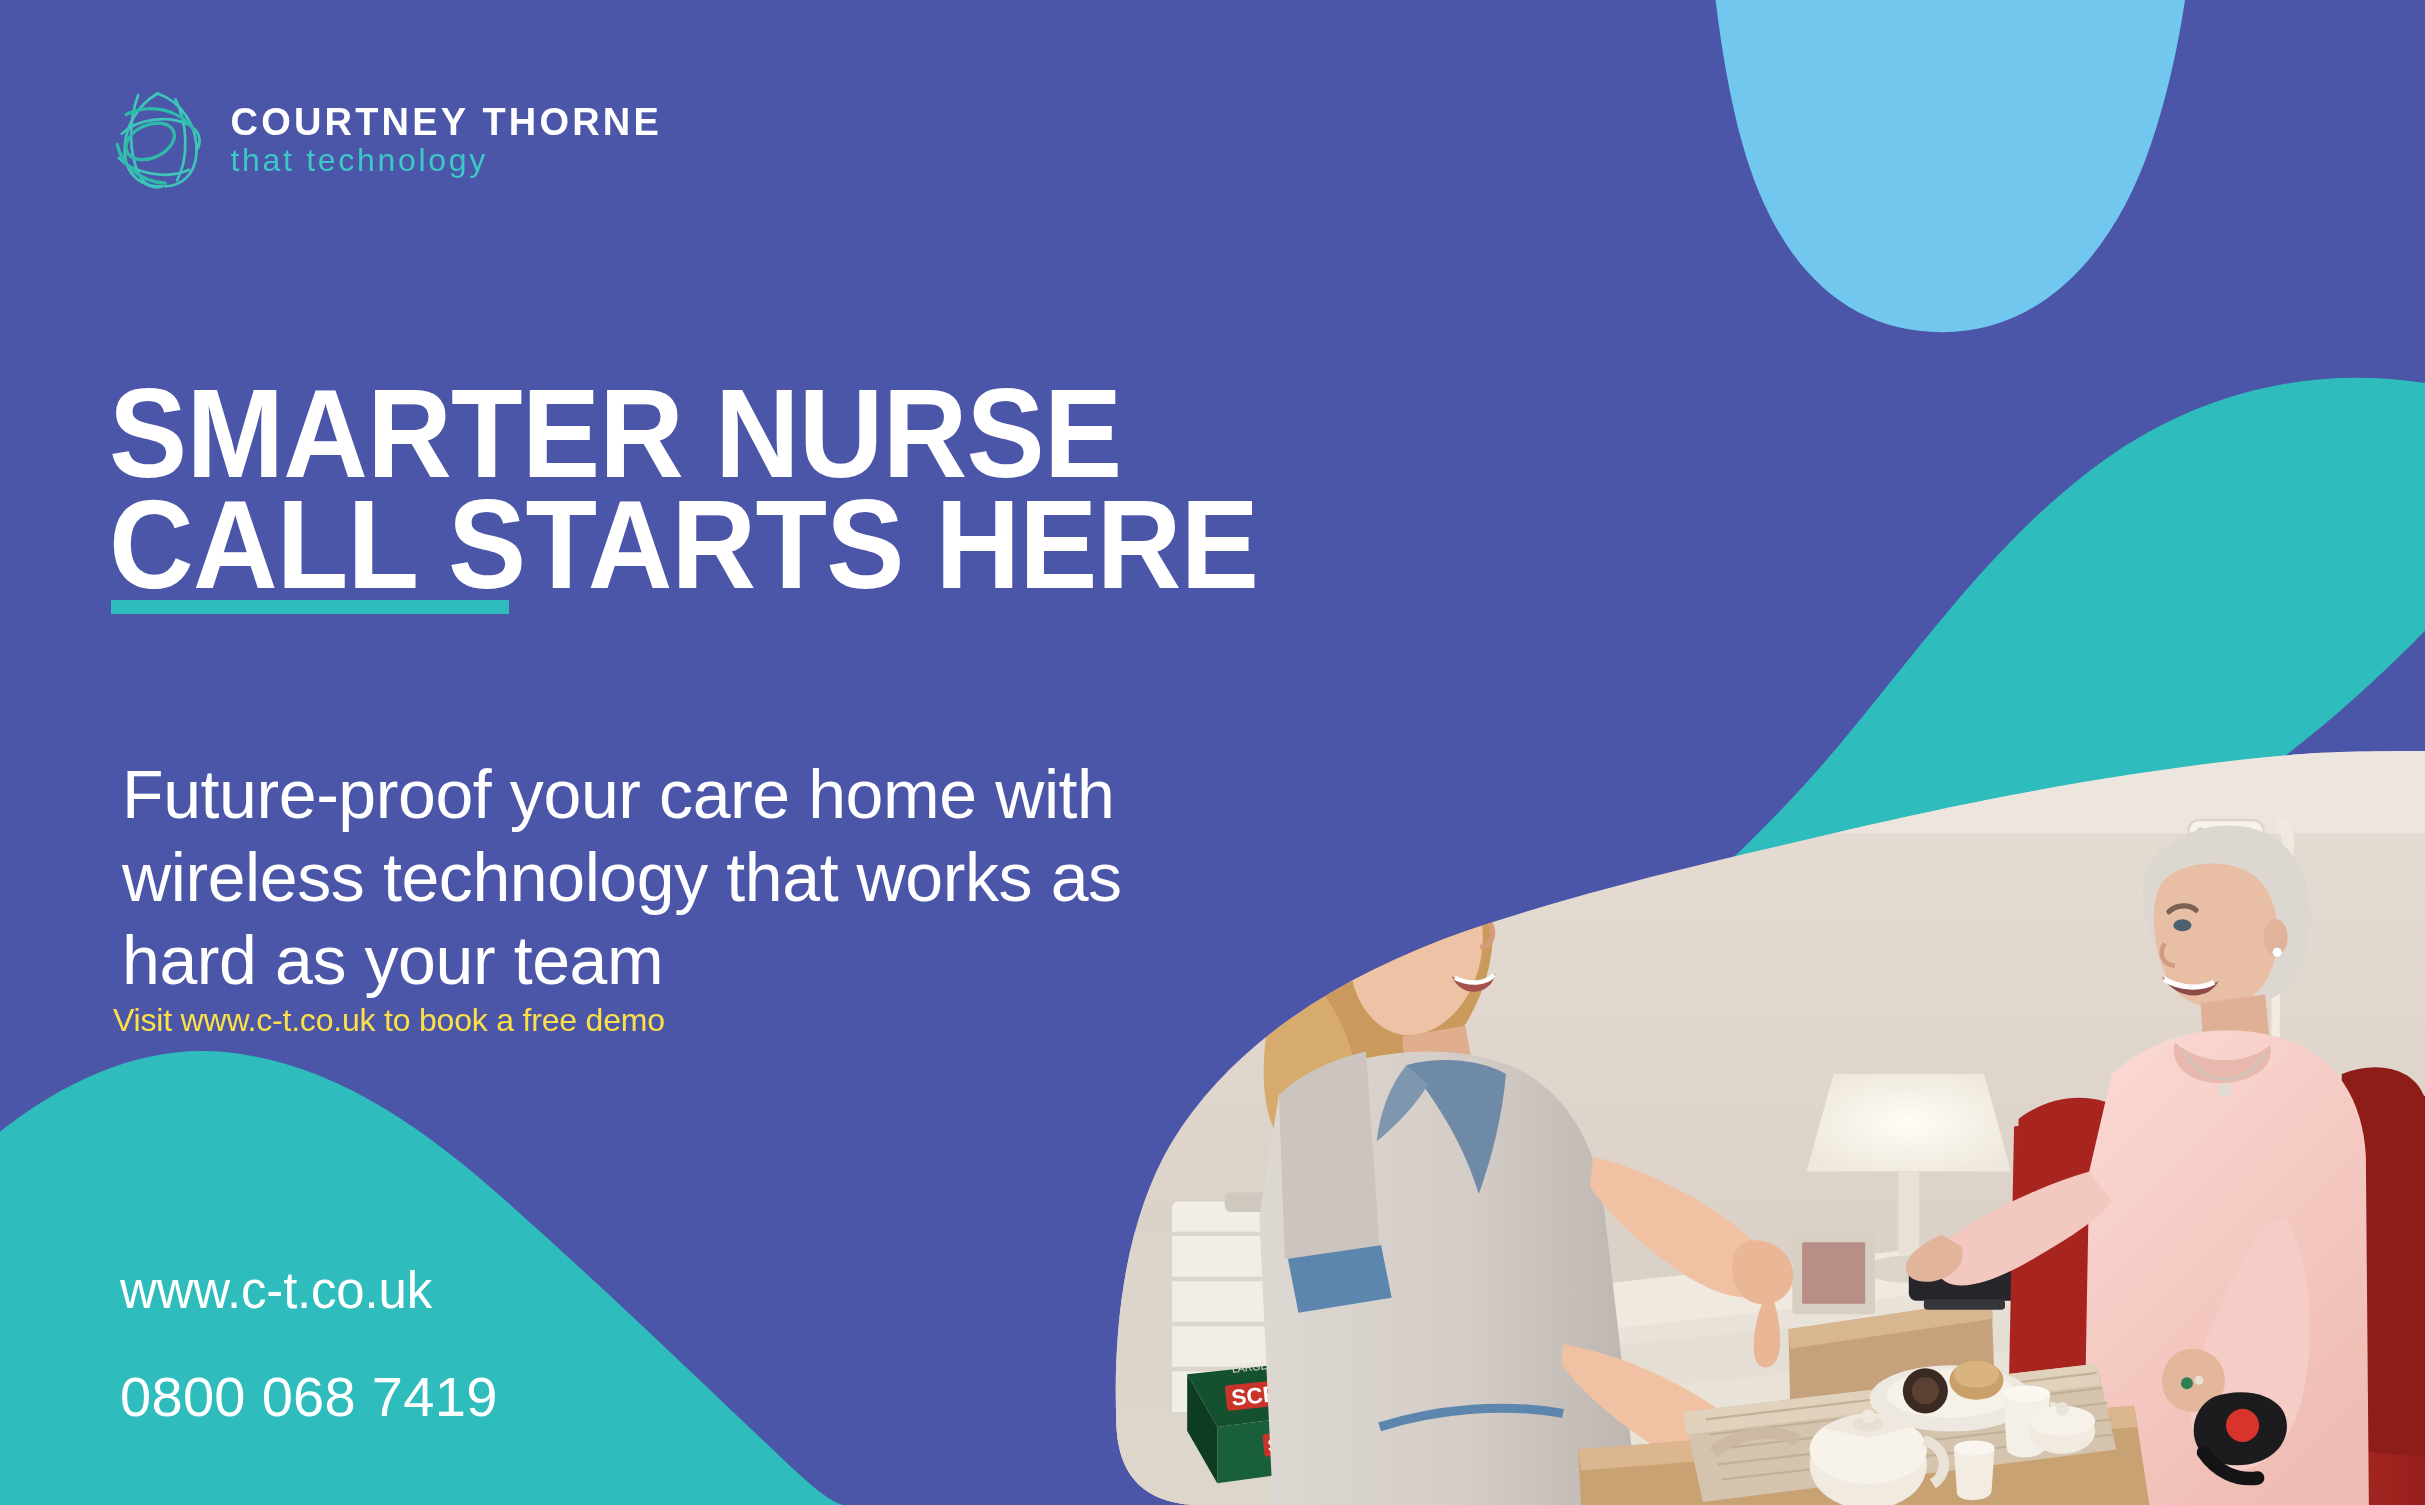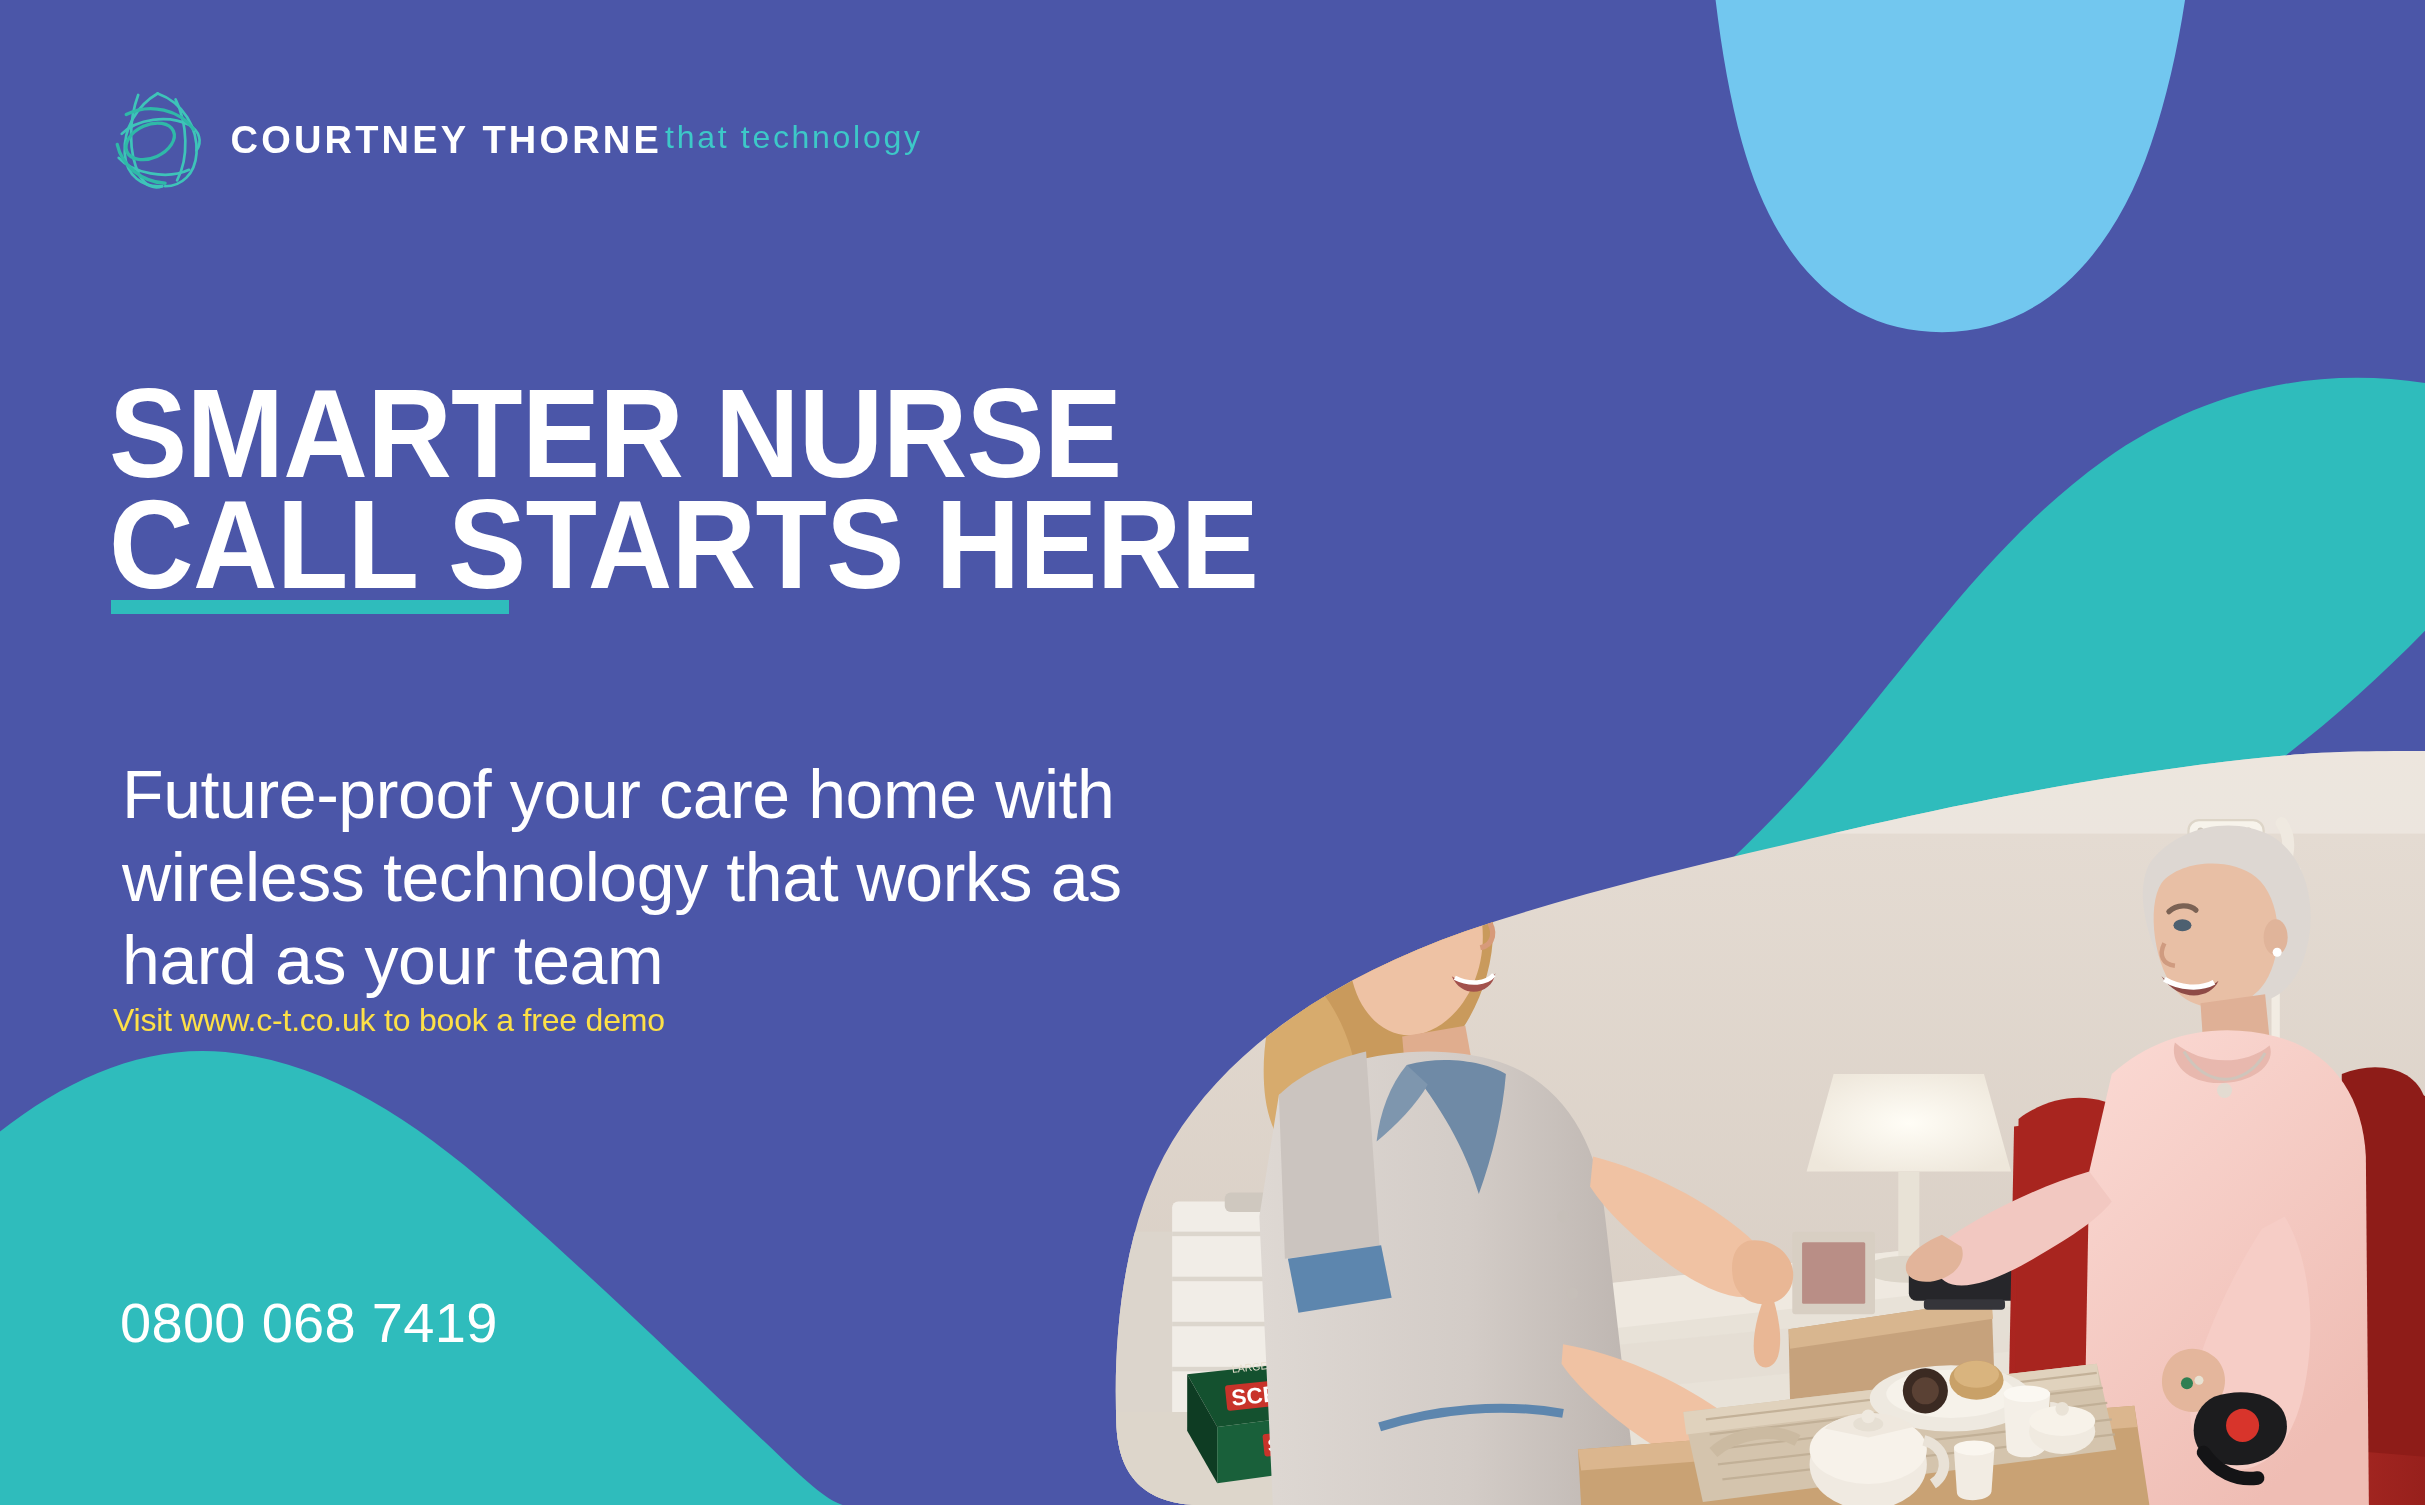--- a/index.html
+++ b/index.html
@@ -42,21 +42,21 @@
   
   .logo-block {
     position: absolute;
     left: 111px;
     top: 89px;
     display: flex;
     align-items: center;
     gap: 25.5px;
   }
   .logo-mark { width: 94px; height: 101px; flex: none; }
-  .logo-words { display: flex; flex-direction: row; gap: 3px; }
+  .logo-words { display: flex; flex-direction: column; gap: 3px; }
   .logo-name {
     color: #ffffff;
     font-size: 38px;
     font-weight: 700;
     letter-spacing: 3.2px;
     line-height: 1;
     white-space: nowrap;
   }
   .logo-tag {
     color: #3dc8c8;
@@ -535,17 +535,18 @@
 
   <div class="rule"></div>
 
   <p class="subhead">Future-proof your care home with
 wireless technology that works as
 hard as your team</p>
 
   <p class="cta">Visit www.c-t.co.uk to book a free demo</p>
 
   <div class="contact">
+    <div class="contact-web">www.c-t.co.uk</div>
     <div class="contact-tel">0800 068 7419</div>
   </div>
 
 </div>
 
 
 </body></html>

